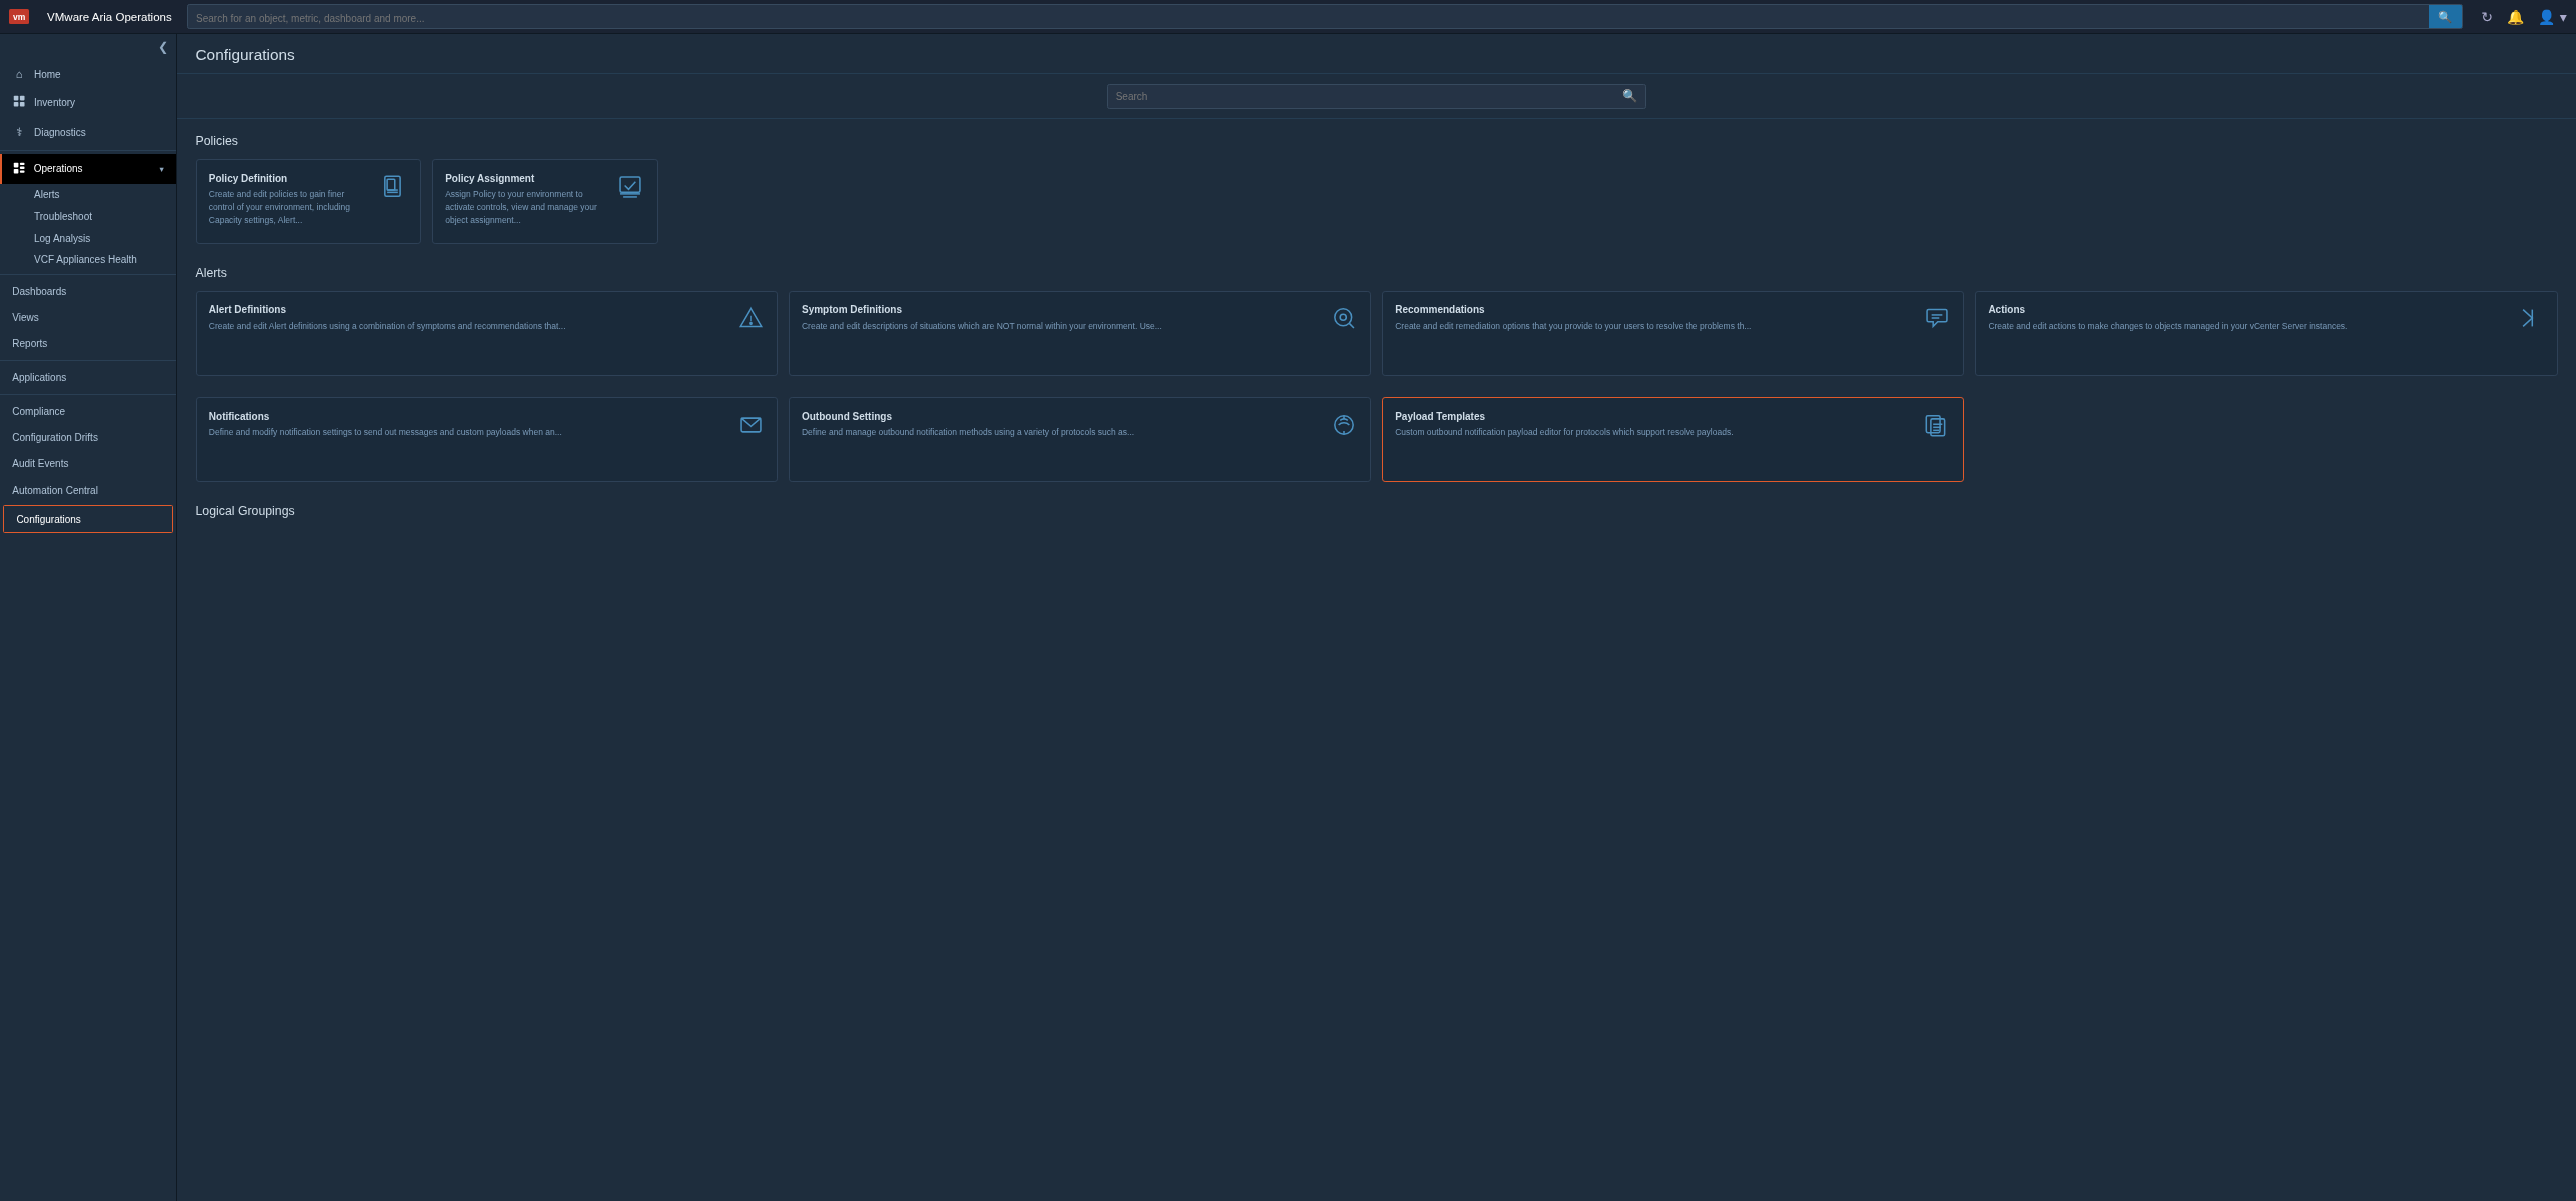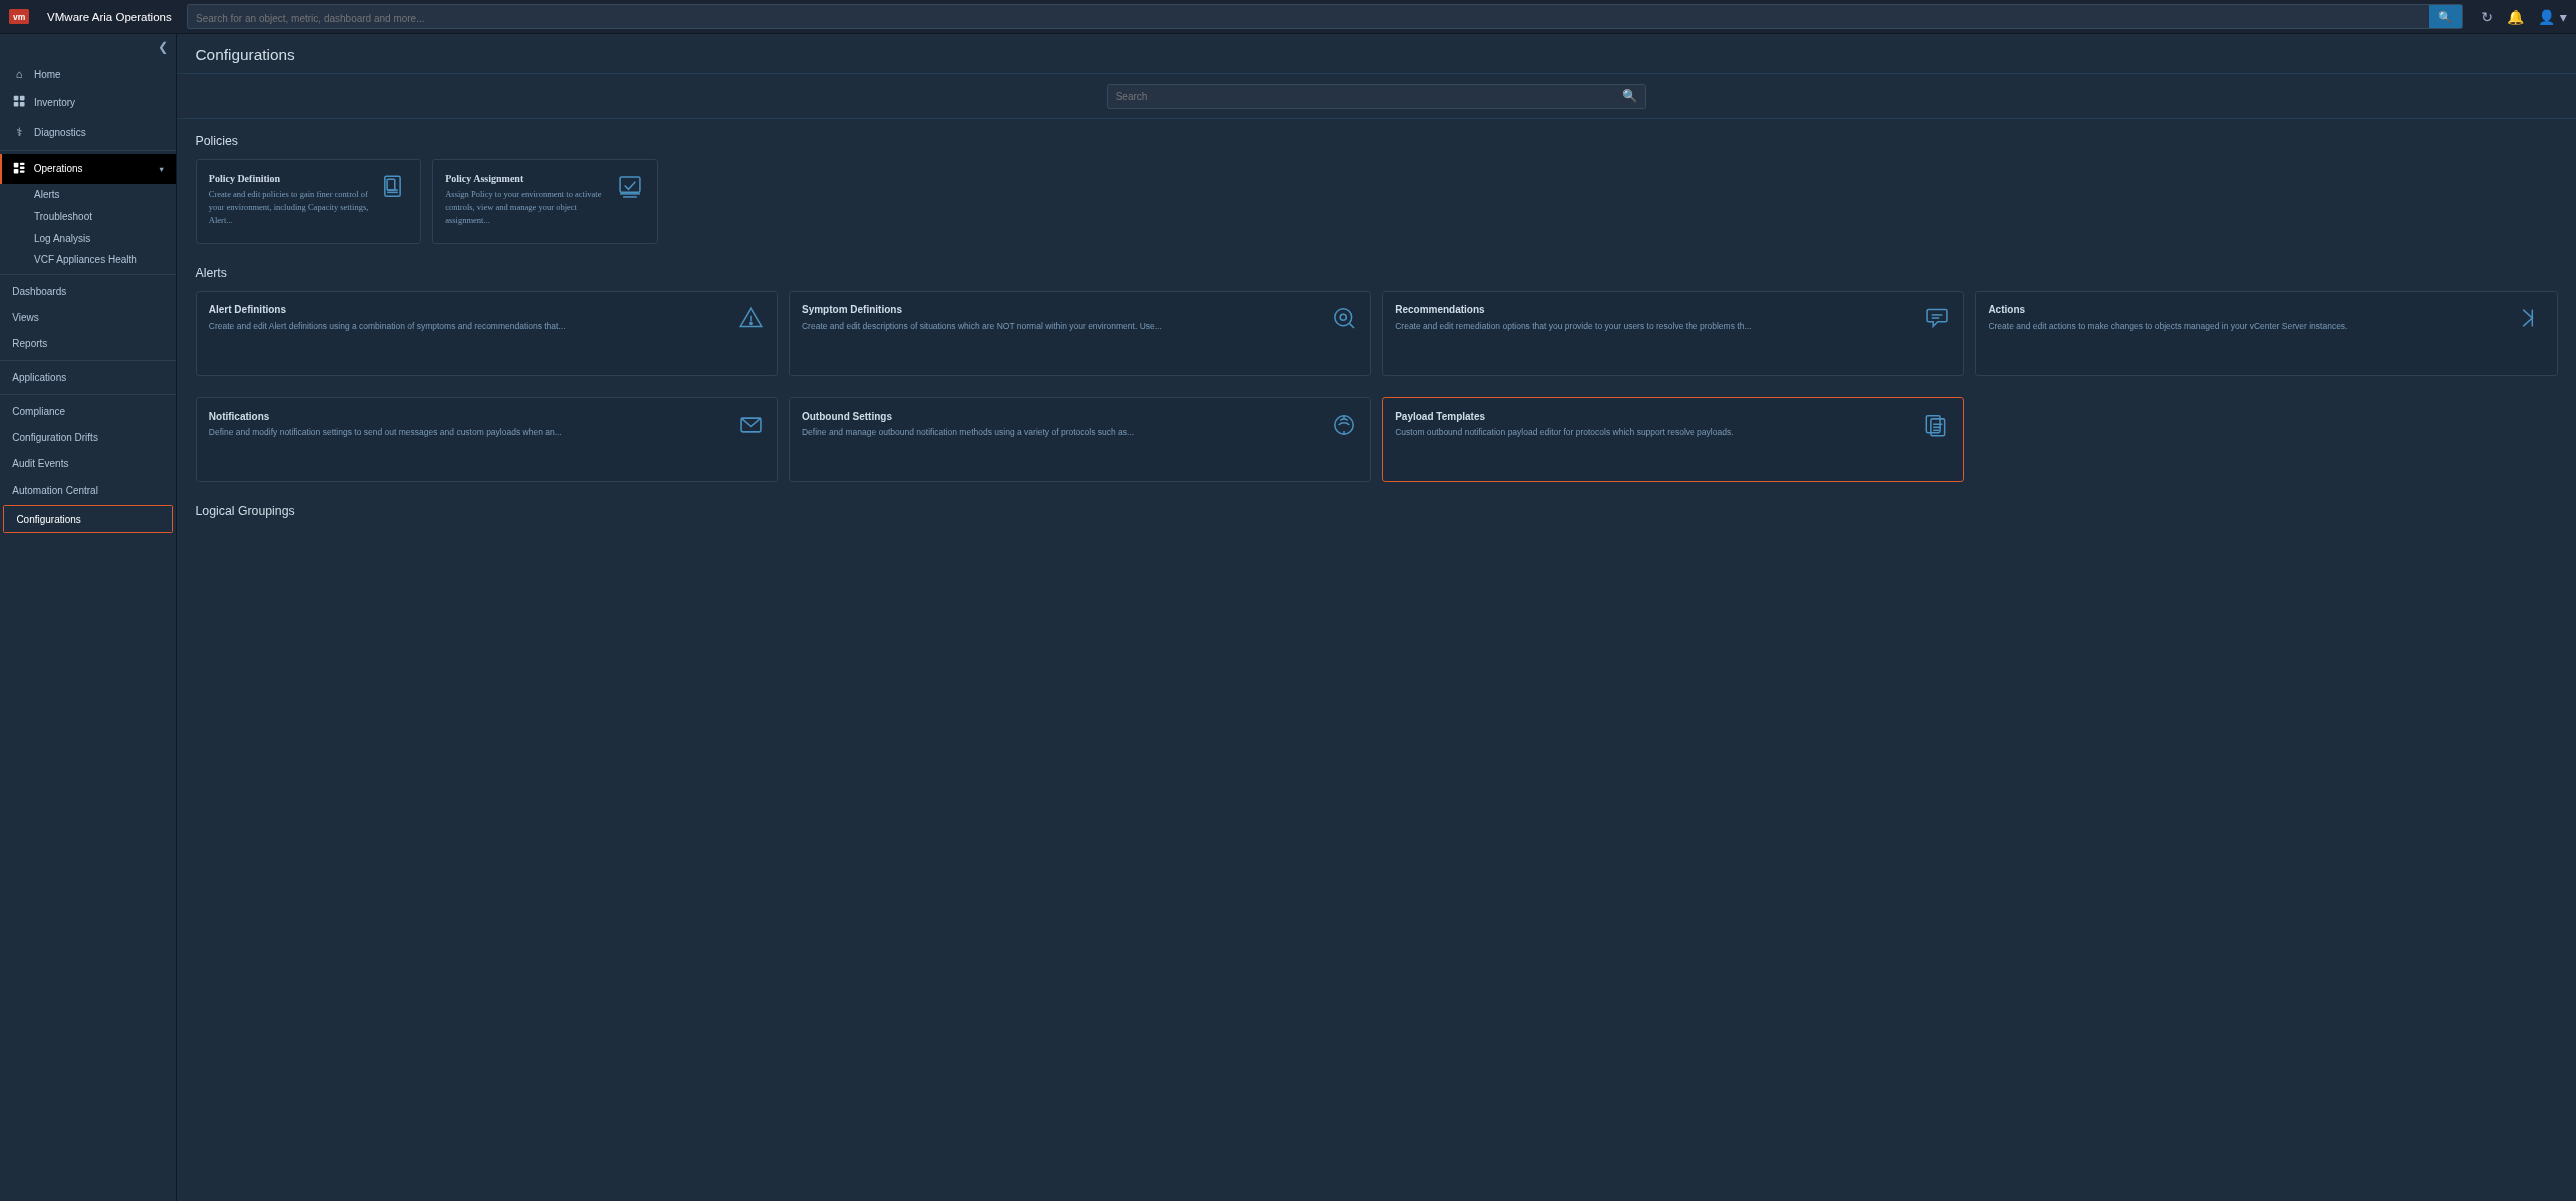--- a/index.html
+++ b/index.html
@@ -203,21 +203,21 @@
       <div class="content-search-wrap">
         <input type="text" style="width: 100%; background: transparent; border: none; outline: none; color: rgb(143, 168, 192); font-size: 10px;" placeholder="Search">
         <span style="color:#8fa8c0;">🔍</span>
       </div>
     </div>
 
     <div class="content-body">
 
       <div>
         <div class="section-heading">Policies</div>
-        <div class="cards-grid cards-grid-2" style="max-width:462px;font-family:Liberation Serif, serif;">
+        <div class="cards-grid cards-grid-2" style="max-width:462px;">
 
           <div class="card">
             <div class="card-text">
               <div class="card-title">Policy Definition</div>
               <div class="card-desc">Create and edit policies to gain finer control of your environment, including Capacity settings, Alert...</div>
             </div>
             <div class="card-icon">
               <svg width="26" height="26" viewBox="0 0 34 34" fill="none" stroke="#4a90c0" stroke-width="2">
                 <rect x="5" y="3" width="20" height="26" rx="2"></rect>
                 <rect x="8" y="7" width="10" height="14" rx="1"></rect>

